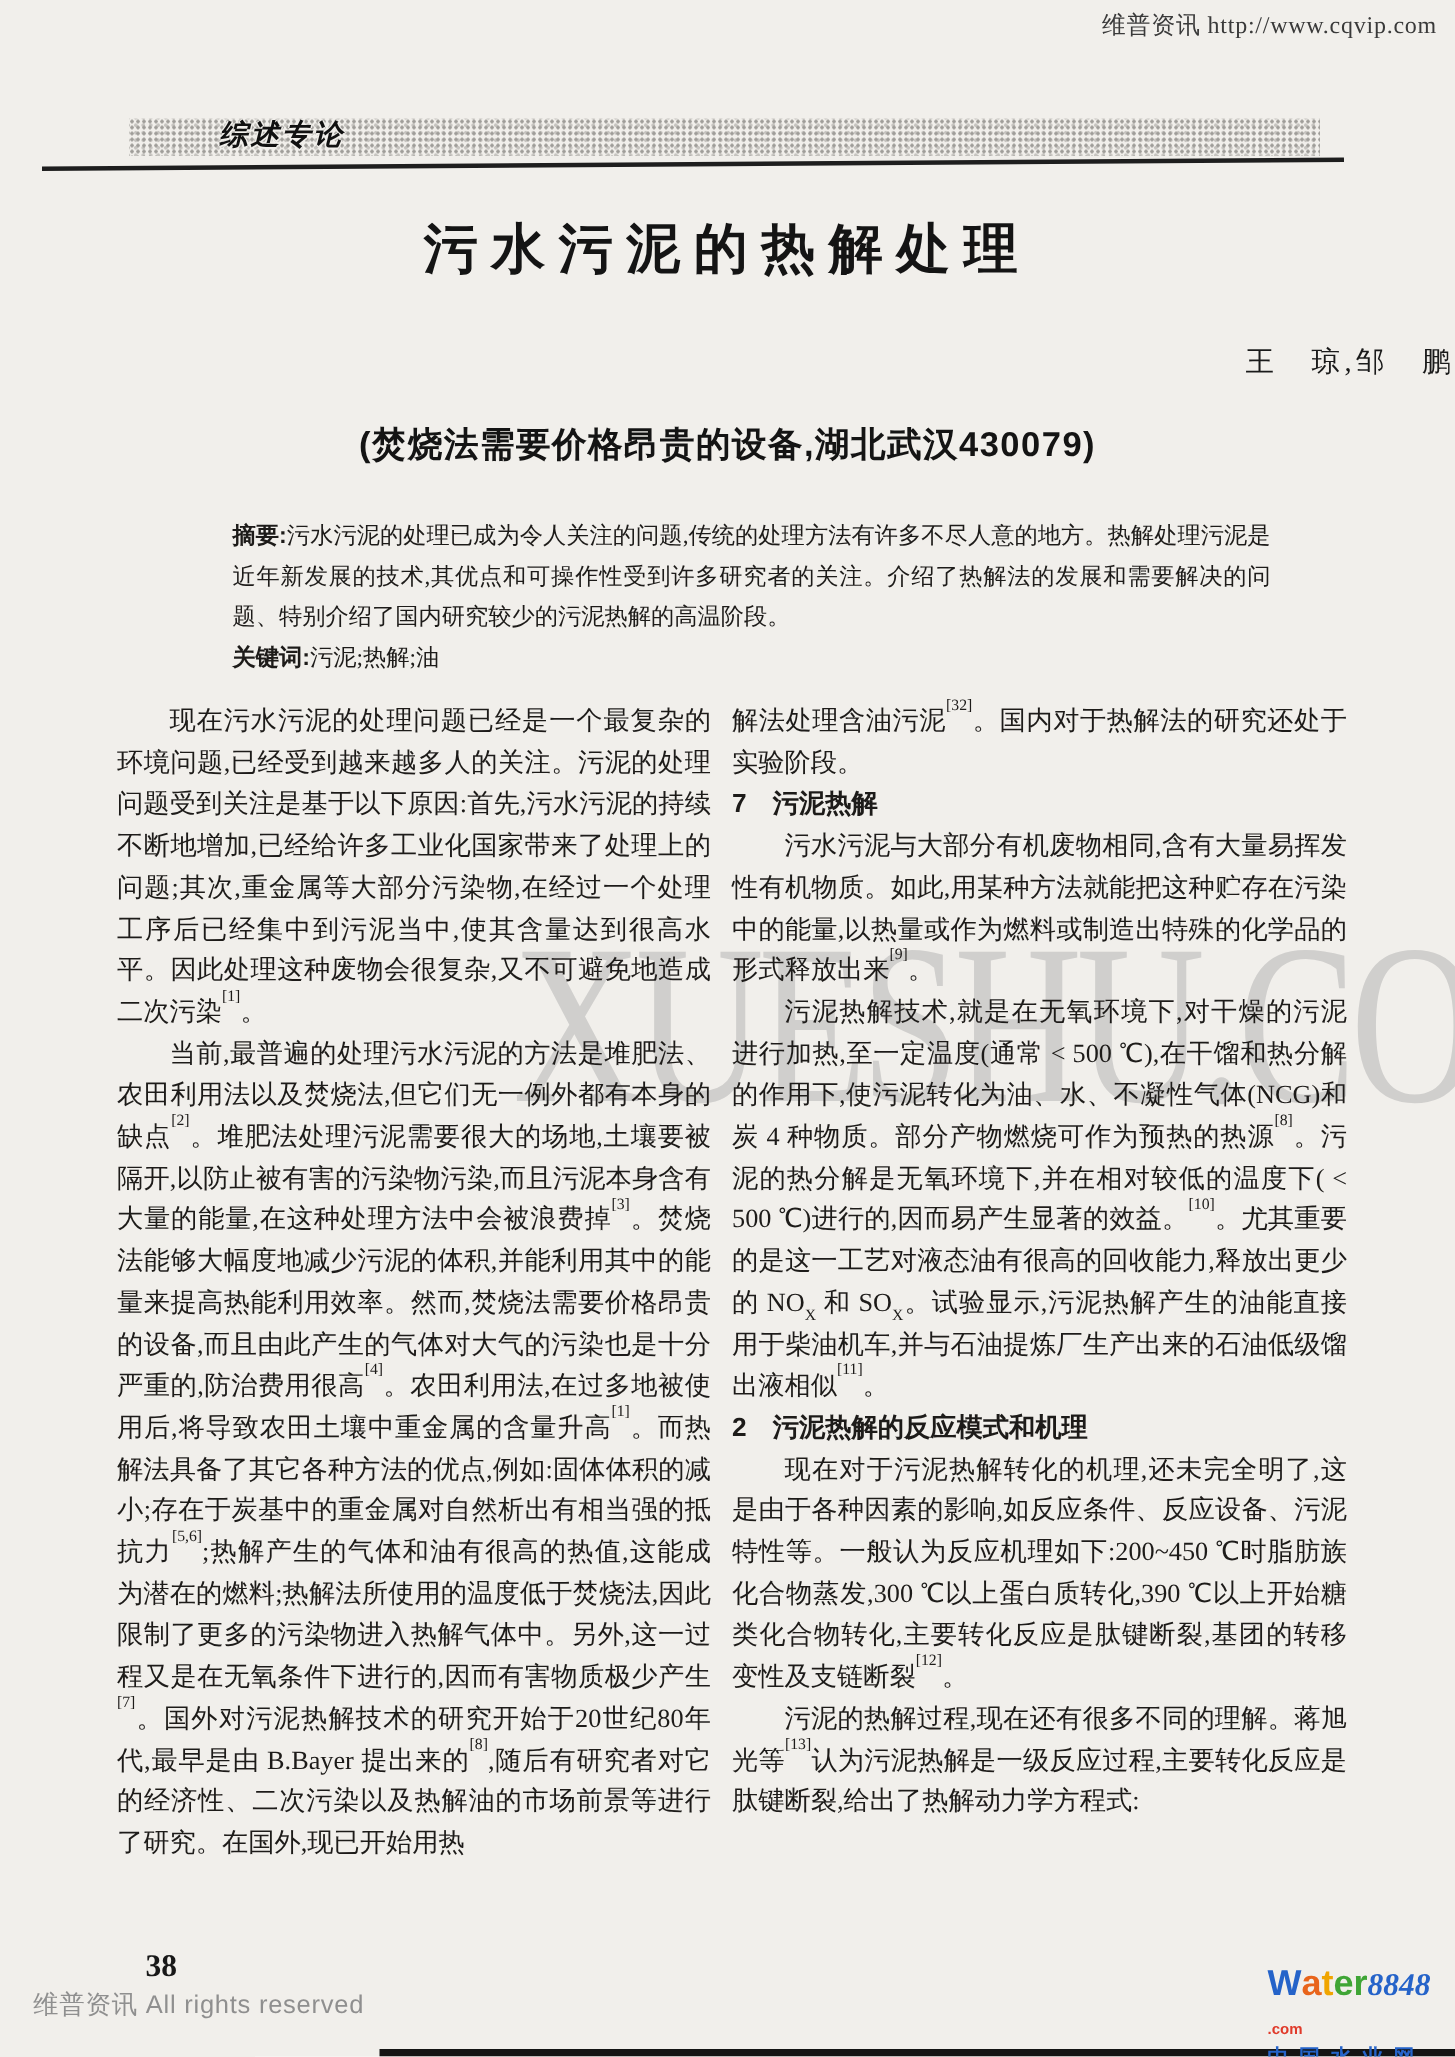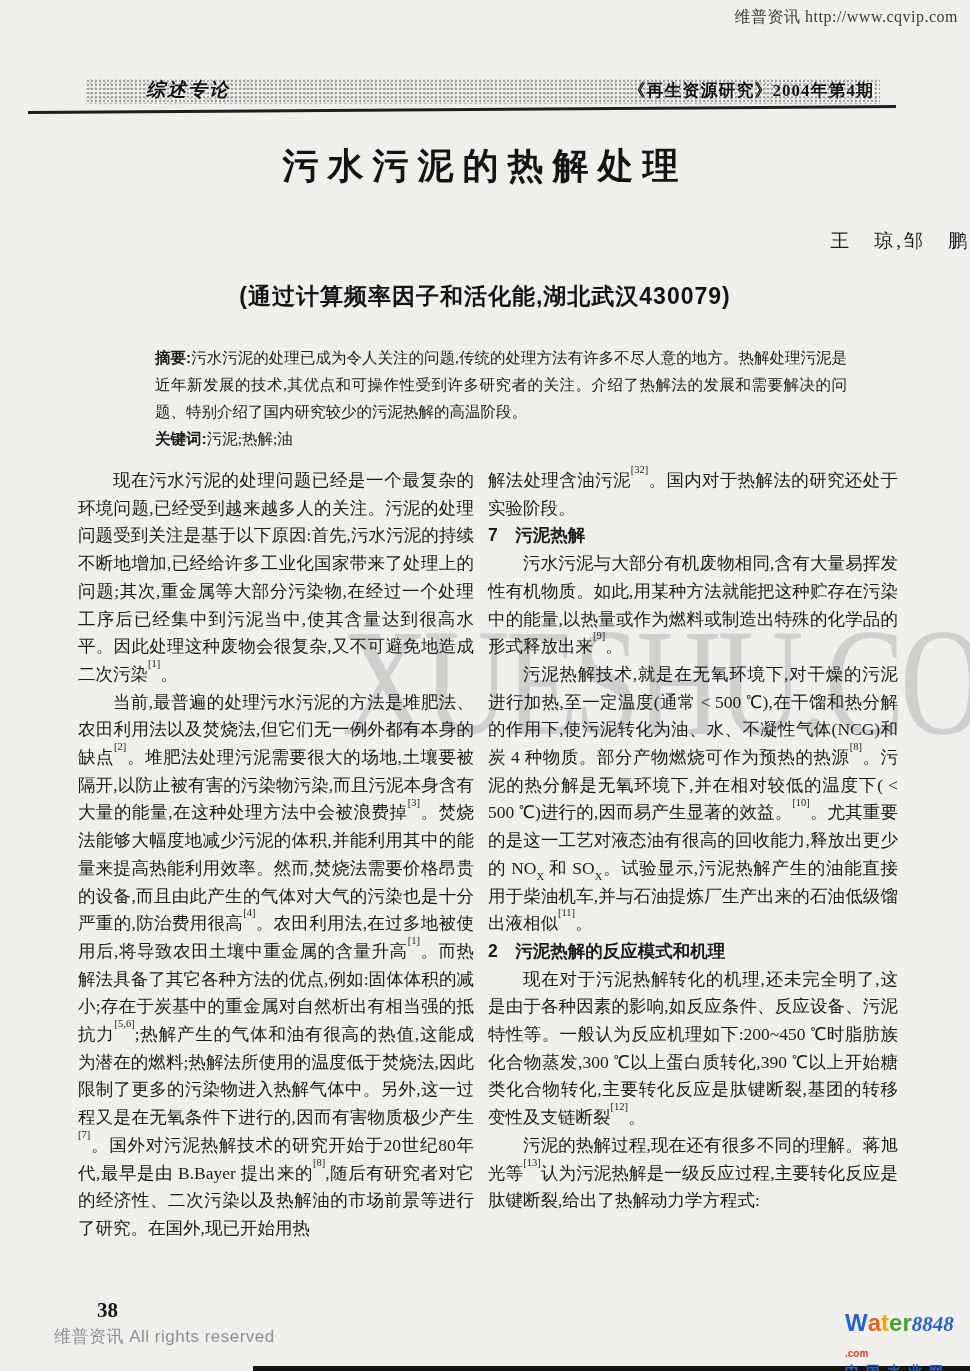--- a/index.html
+++ b/index.html
@@ -87,21 +87,21 @@
     z-index:1;font-family:"Liberation Serif",serif;
   }
   
   .pagenum{
     position:absolute;top:1298px;left:97px;
     font-size:21px;font-weight:bold;color:#181818;
   }
   .rights{
     position:absolute;top:1325px;left:22px;
     font-family:"Liberation Sans",sans-serif;
-    font-size:17px;color:#8f8f8f;letter-spacing:0.5px;margin-left:32px;
+    font-size:17px;color:#8f8f8f;letter-spacing:0.5px;
   }
   .logo{
     position:absolute;top:1310px;left:845px;width:125px;
     font-family:"Liberation Sans",sans-serif;line-height:1.1;
     z-index:3;
   }
   .logo-word{font-size:24px;font-weight:bold;letter-spacing:0;}
   .logo-word span{display:inline-block;}
   .logo-8848{font-family:"Liberation Serif",serif;font-style:italic;font-size:21px;font-weight:bold;}
   .logo-com{font-size:10px;font-weight:bold;vertical-align:baseline;}
@@ -113,27 +113,26 @@
 </style>
 </head>
 <body>
 
 <div class="page">
 
   <div class="topmark">维普资讯 http://www.cqvip.com</div>
 
   <div class="band">
     <span class="band-label">综述专论</span>
-    <span class="band-issue">《再生资源研究》2004年第4期</span>
   </div>
   <div class="rule"></div>
 
   <div class="title">污水污泥的热解处理</div>
   <div class="authors">王　琼,邹　鹏</div>
-  <div class="affil">(通过计算频率因子和活化能,湖北武汉430079)</div>
+  <div class="affil">(焚烧法需要价格昂贵的设备,湖北武汉430079)</div>
 
   <div class="abstract">
     <p><b class="lbl">摘要:</b><span>污水污泥的处理已成为令人关注的问题,传统的处理方法有许多不尽人意的地方。热解处理污泥是近年新发展的技术,其优点和可操作性受到许多研究者的关注。介绍了热解法的发展和需要解决的问题、特别介绍了国内研究较少的污泥热解的高温阶段。</span></p>
     <p><b class="lbl">关键词:</b><span>污泥;热解;油</span></p>
   </div>
 
   <div class="watermark">XUESHU.COM</div>
 
   <div class="col left">
       <p class="body-p indent"><span>现在污水污泥的处理问题已经是一个最复杂的环境问题,已经受到越来越多人的关注。污泥的处理问题受到关注是基于以下原因:首先,污水污泥的持续不断地增加,已经给许多工业化国家带来了处理上的问题;其次,重金属等大部分污染物,在经过一个处理工序后已经集中到污泥当中,使其含量达到很高水平。因此处理这种废物会很复杂,又不可避免地造成二次污染</span><sup>[1]</sup><span>。</span></p>

